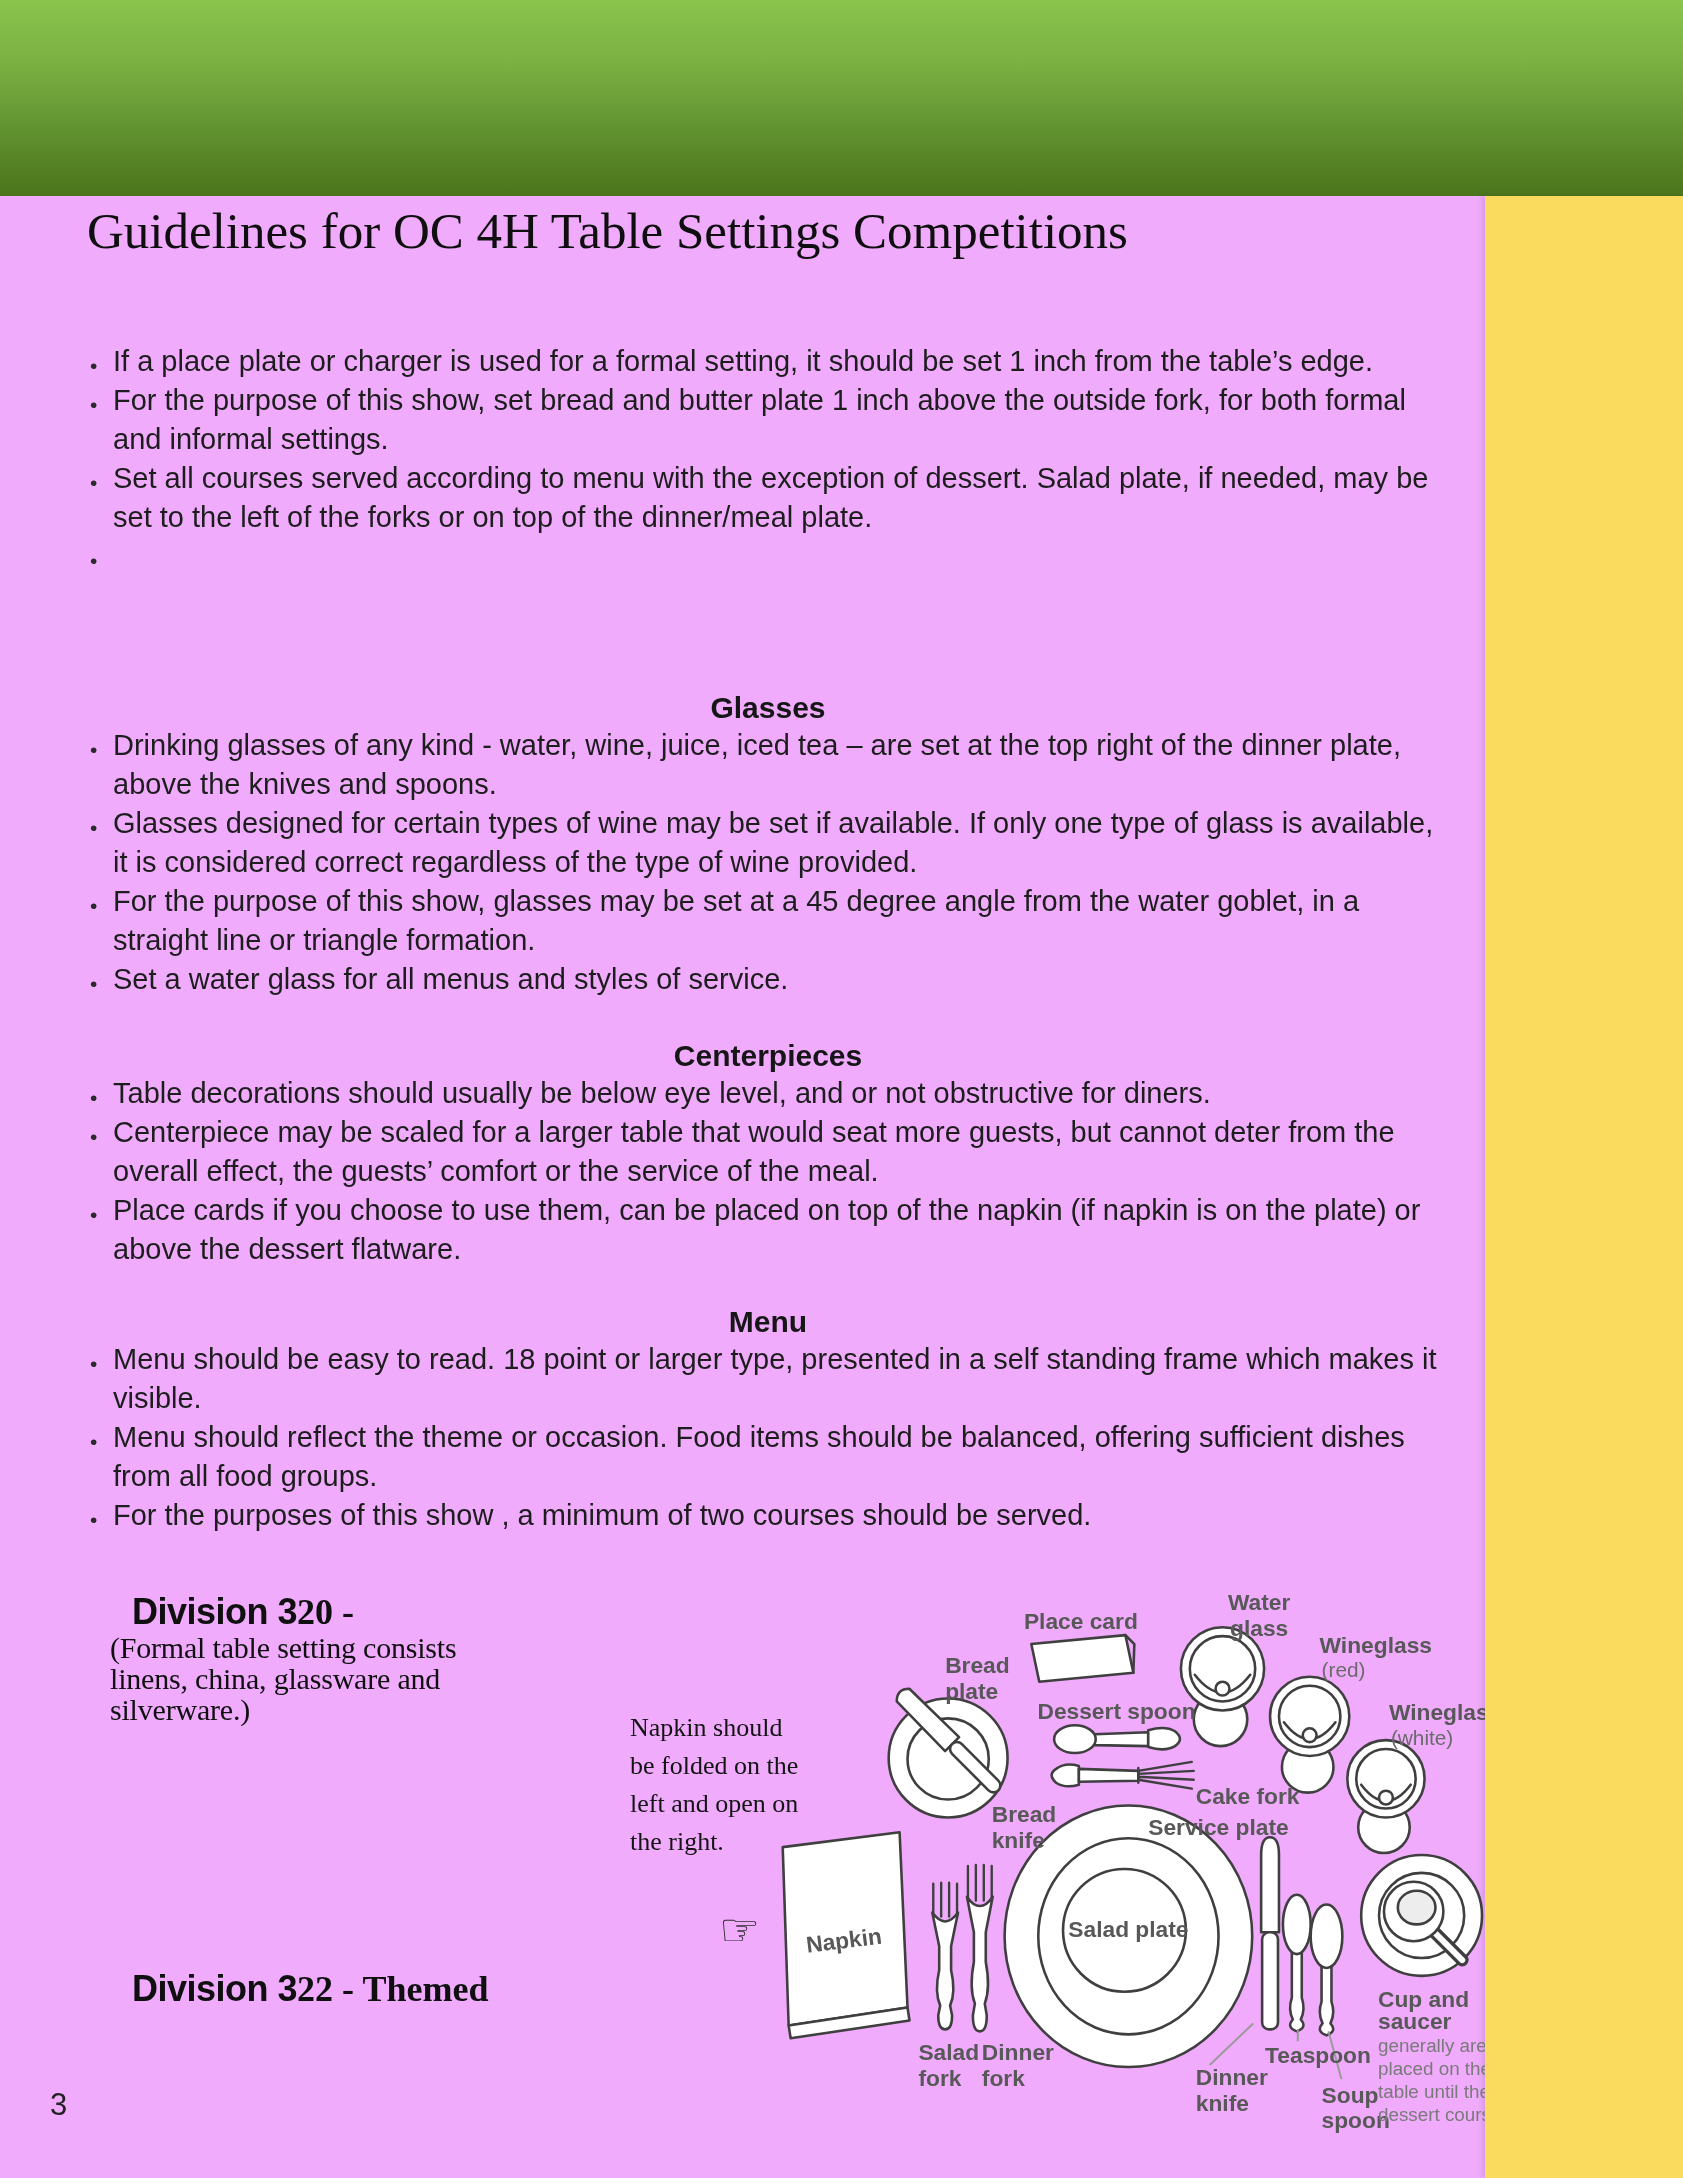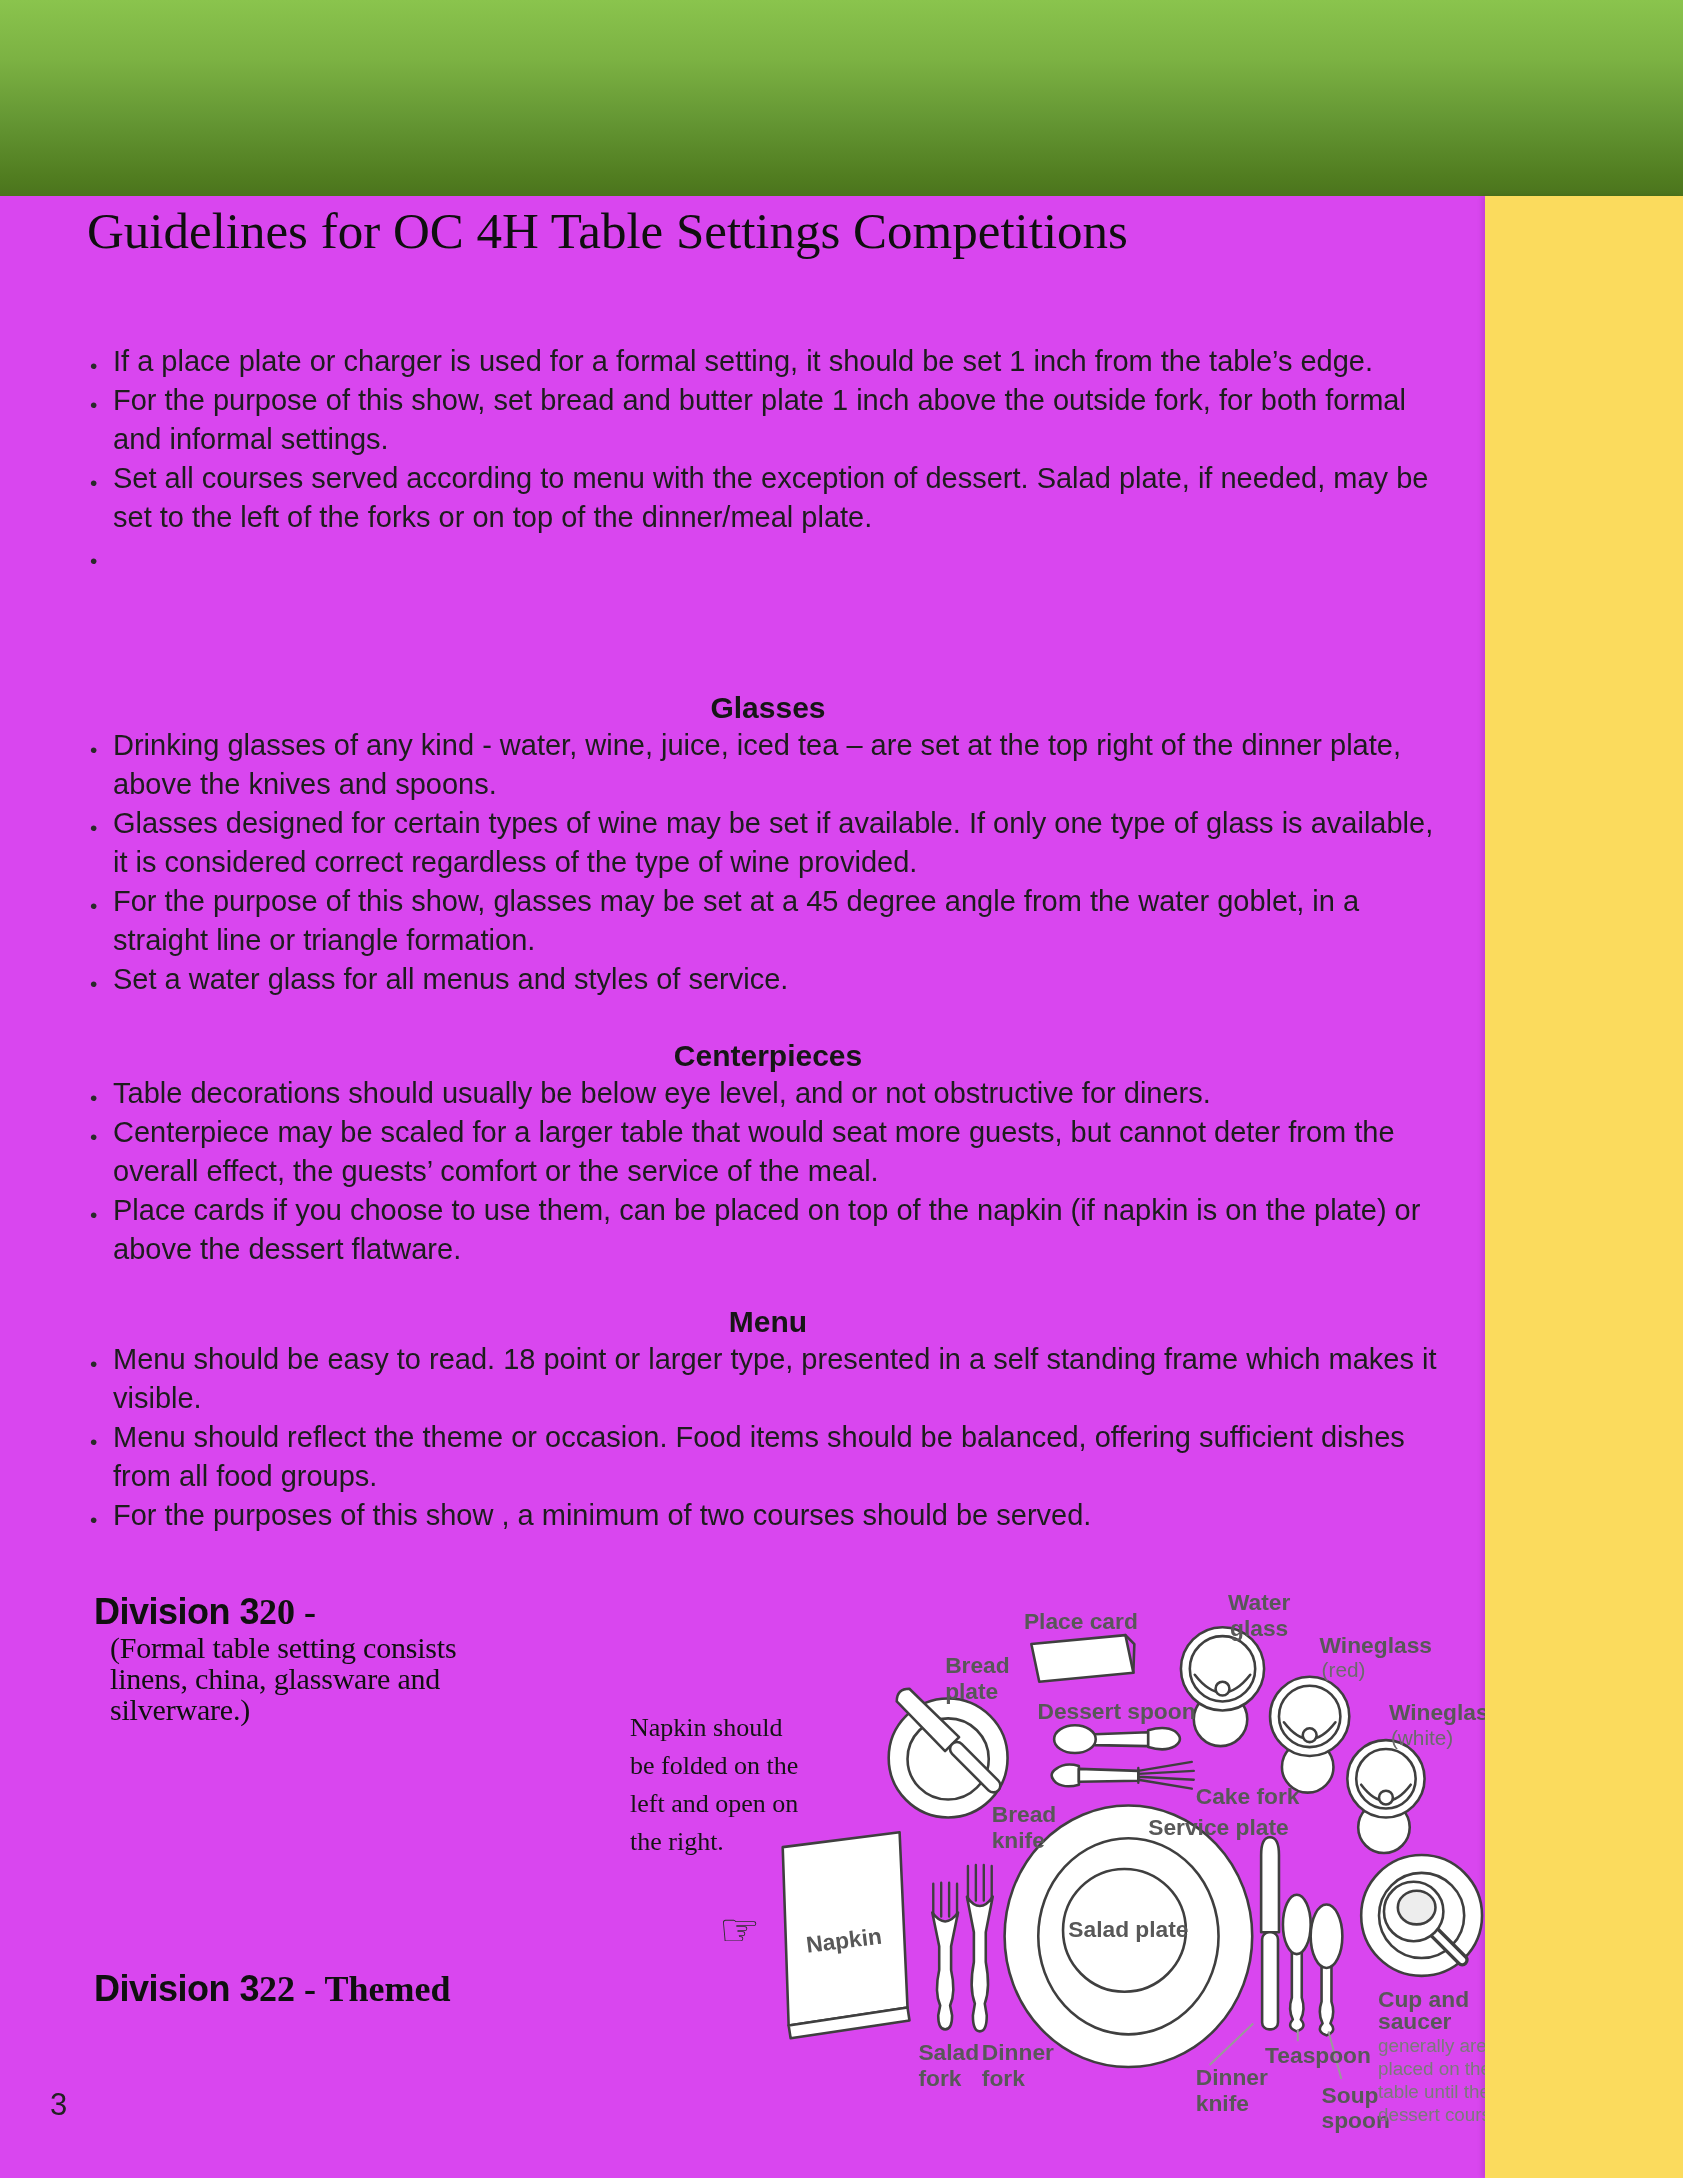--- a/index.html
+++ b/index.html
@@ -1,30 +1,30 @@
 <!DOCTYPE html>
 <html><head>
 <meta charset="utf-8">
 <style>
   html,body{margin:0;padding:0;background:#e8e8e8;}
-  .page{position:relative;width:1683px;height:2178px;background:#d946ef;overflow:hidden;
+  .page{position:relative;width:1683px;height:2178px;background:#f0abfc;overflow:hidden;
         font-family:"Liberation Sans",sans-serif;color:#1c1c1c;}
   .green-header{position:absolute;left:0;top:0;width:1683px;height:196px;
         background:linear-gradient(180deg,#8ac44d 0%,#7cb243 30%,#649633 62%,#517d20 90%,#4b741d 100%);}
   .yellow-sidebar{position:absolute;left:1485px;top:196px;width:198px;height:1982px;
         background:#fbdb5d;box-shadow:-3px 0 5px rgba(0,0,0,0.10);}
   .title{position:absolute;left:87px;top:198px;width:1287px;
         font-family:"Liberation Serif",serif;font-size:51px;line-height:67px;color:#0f0f0f;}
   .section{position:absolute;left:89px;width:1358px;}
   .sec-heading{font-size:30px;font-weight:bold;line-height:34px;color:#161616;text-align:center;}
   .blist{margin-top:1px;}
   .bullet-item{position:relative;padding-left:24px;font-size:29px;line-height:39px;color:#1d1d1d;}
   .dot{position:absolute;left:1px;top:4px;font-size:21px;color:#2a2a2a;}
   .division{position:absolute;font-family:"Liberation Serif",serif;color:#101010;}
-  .div-head{font-size:36px;line-height:40px;}
+  .div-head{font-size:36px;line-height:40px;margin-left:38px;}
   .div-head .bold-part{font-family:"Liberation Sans",sans-serif;font-weight:bold;letter-spacing:-0.5px;}
   .div-head .rest-part{font-family:"Liberation Serif",serif;font-weight:600;}
   .div-body{font-size:30px;line-height:31px;letter-spacing:-0.2px;margin-left:16px;}
   .napkin-note{position:absolute;left:630px;top:1709px;width:180px;
         font-family:"Liberation Serif",serif;font-size:26px;line-height:38px;color:#141414;}
   .hand{position:absolute;left:719px;top:1903px;font-family:"DejaVu Sans",sans-serif;
         font-size:46px;color:#2e2e2e;}
   .page-num{position:absolute;left:50px;top:2087px;font-size:31px;color:#222;}
   svg text{user-select:none;}
   .dz{stroke:#3f3f3f;stroke-width:2.6;fill:#fff;stroke-linejoin:round;stroke-linecap:round;}

